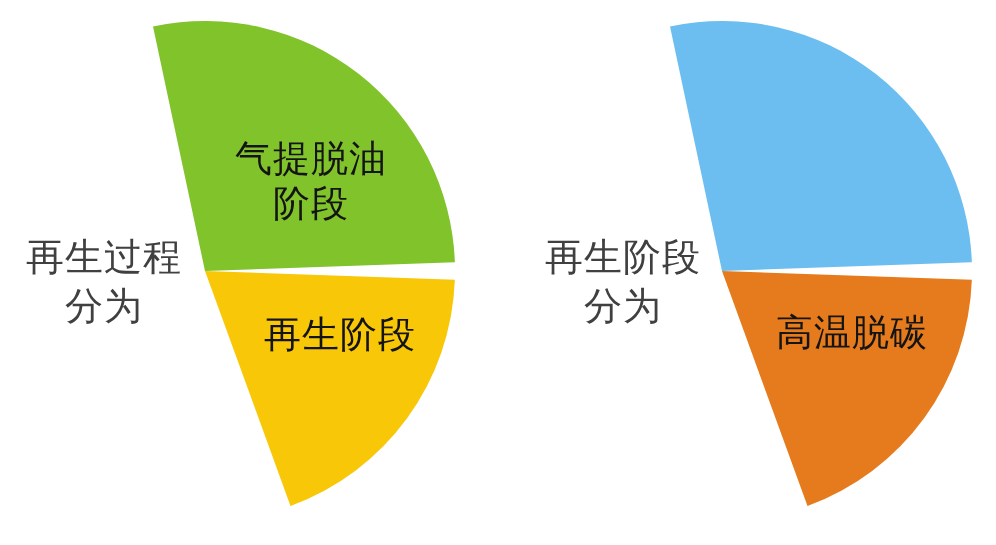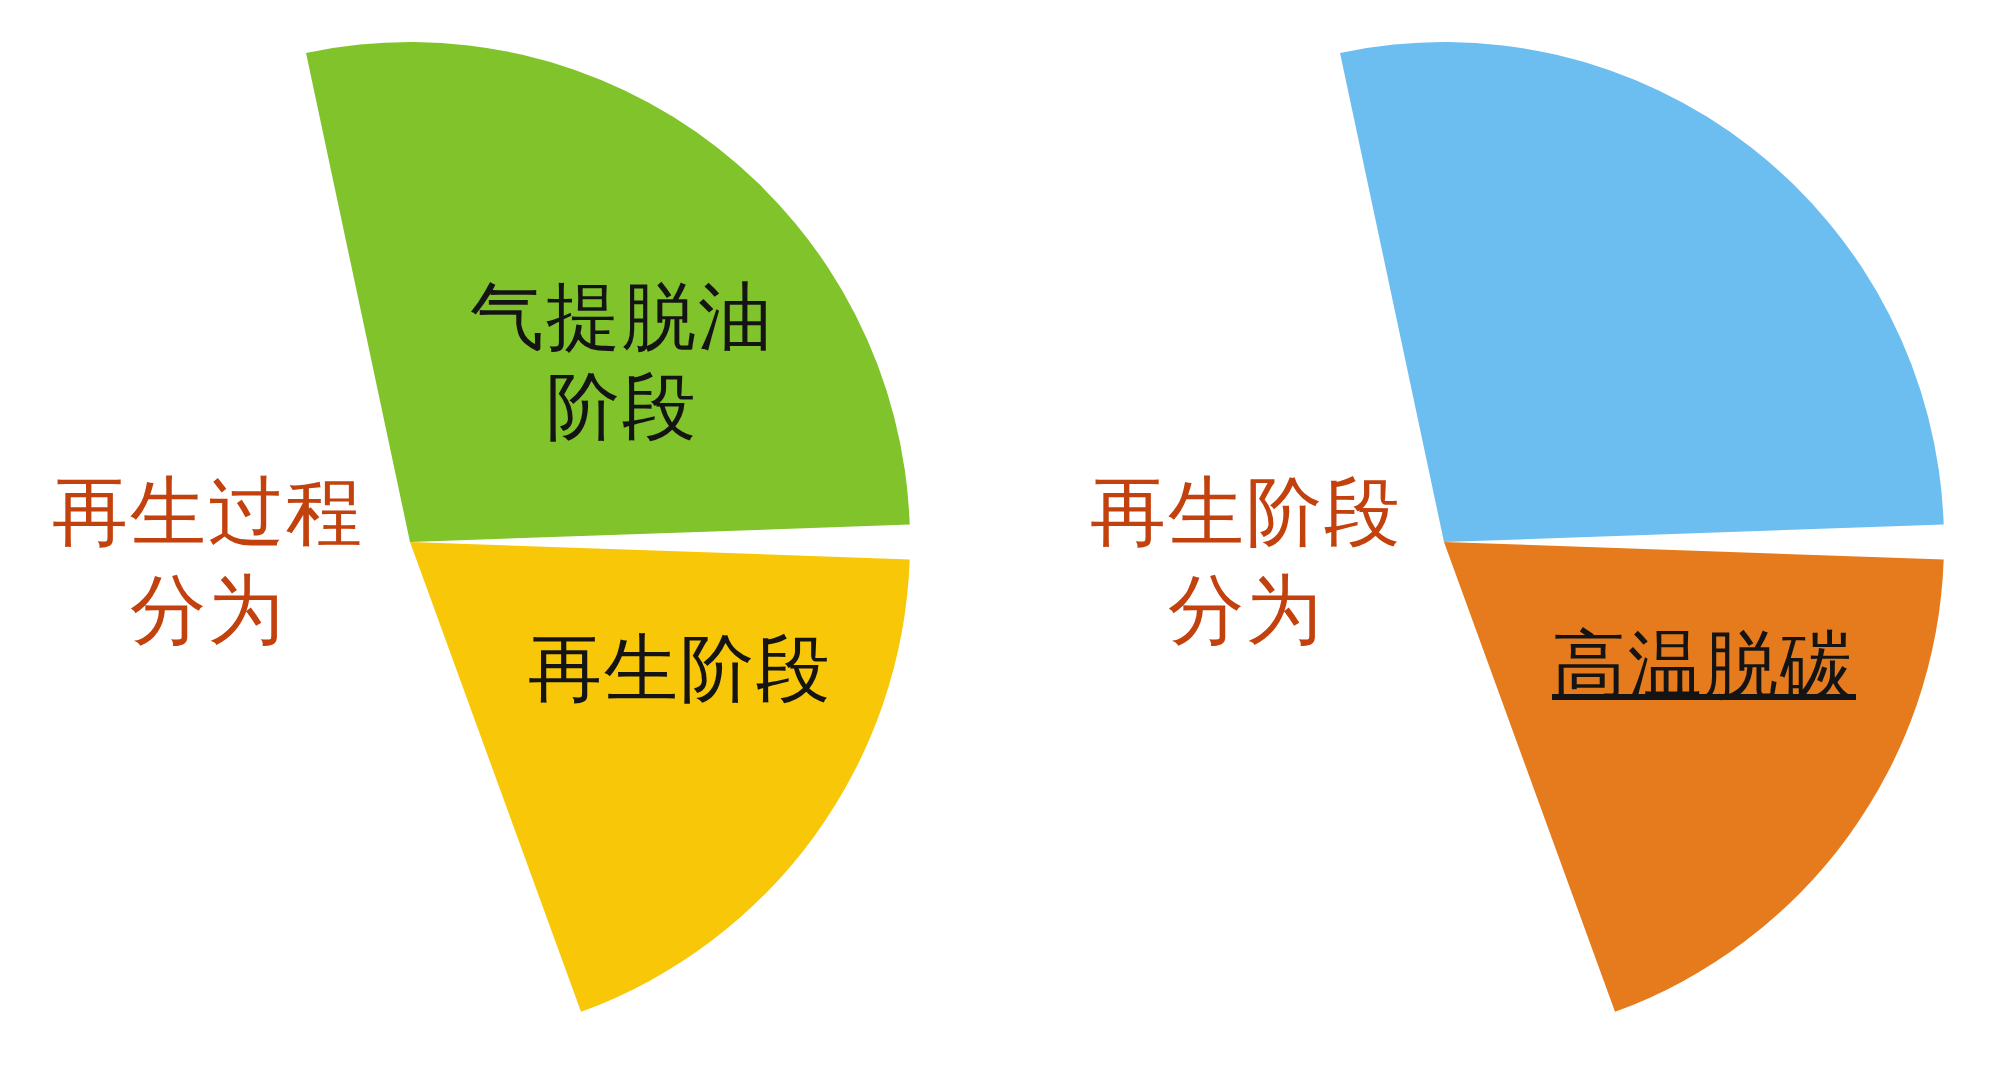--- a/index.html
+++ b/index.html
@@ -25,21 +25,21 @@
   svg.diagram {
     position: absolute;
     left: 0; top: 0;
     width: 996px;
     height: 545px;
     display: block;
   }
   .caption {
     position: absolute;
     text-align: center;
-    color: #c2410c;
+    color: #404040;
     font-size: 38px;
     line-height: 1.30;
     letter-spacing: 1px;
     white-space: pre-line;
     font-family: "Liberation Sans", "DejaVu Sans", sans-serif;
     font-weight: 400;
   }
   #caption-left {
     left: 8px;
     top: 233px;
@@ -58,21 +58,21 @@
     line-height: 1.22;
     letter-spacing: 1px;
     white-space: pre-line;
     font-family: "Liberation Sans", "DejaVu Sans", sans-serif;
     font-weight: 400;
     pointer-events: none;
   }
   #label-l-green { left: 216px; top: 136px; width: 190px; }
   #label-l-yellow { left: 240px; top: 312px; width: 200px; }
   #label-r-blue { left: 752px; top: 162px; width: 200px; }
-  #label-r-orange { left: 752px; top: 310px; width: 200px; text-decoration: underline; }
+  #label-r-orange { left: 752px; top: 310px; width: 200px; }
 </style>
 </head>
 <body>
 
 <div id="stage">
 
   <svg class="diagram" viewBox="0 0 996 545" xmlns="http://www.w3.org/2000/svg">
     <g id="slices-layer">
         <path d="M 205.00 271.00 L 153.02 26.46 A 250 250 0 0 1 454.85 262.28 Z" fill="#80c32b" stroke="none"></path>
         <path d="M 205.00 271.00 L 454.85 279.72 A 250 250 0 0 1 290.51 505.92 Z" fill="#f8c707" stroke="none"></path>

